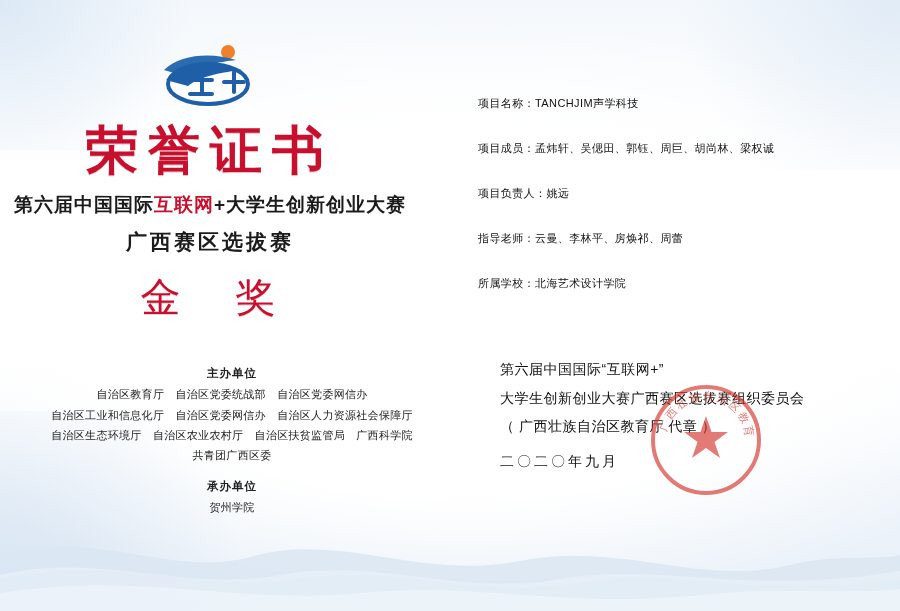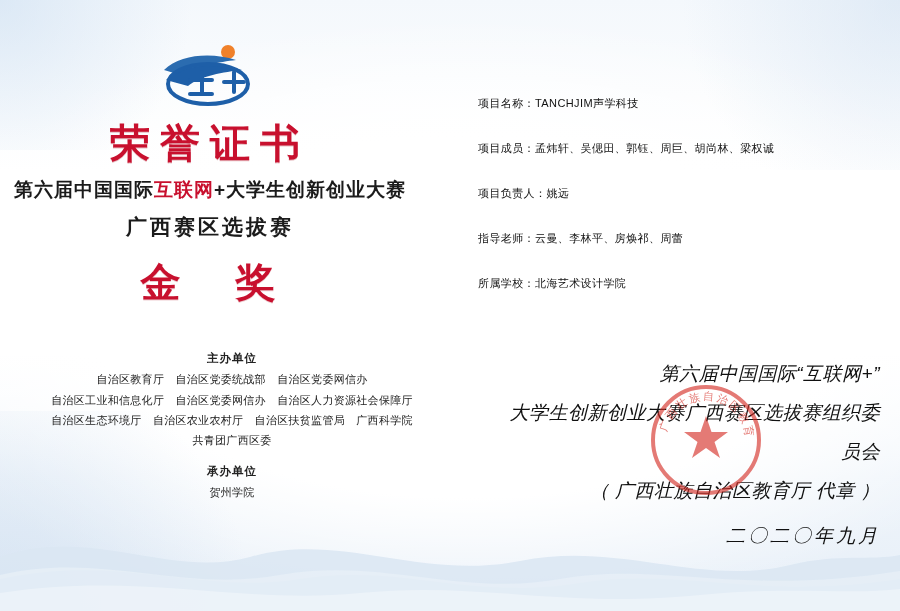--- a/index.html
+++ b/index.html
@@ -24,49 +24,49 @@
   .corner-tr{position:absolute;right:0;top:0;width:260px;height:170px;
      background:radial-gradient(circle at 100% 0%, rgba(205,222,240,.5) 0%, rgba(255,255,255,0) 70%);}
   .corner-bl{position:absolute;left:0;bottom:0;width:300px;height:200px;
      background:radial-gradient(circle at 0% 100%, rgba(200,218,238,.55) 0%, rgba(255,255,255,0) 70%);}
 
   
   .left{position:absolute;left:0;top:40px;width:420px;text-align:center;}
   .logo{width:120px;height:72px;margin:0 auto 4px;position:relative;}
   .title-main{
     font-family:"DejaVu Sans","Liberation Sans",sans-serif;
-    font-size:40px;font-weight:bold;letter-spacing:10px;
+    font-size:52px;font-weight:bold;letter-spacing:10px;
     color:#c8102e;margin:2px 17px 6px;
     text-shadow:0 1px 0 rgba(160,0,20,.25);
   }
   .title-sub1{
     font-size:19px;font-weight:bold;color:#1b1b1b;letter-spacing:1px;margin:4px 0 2px;
   }
   .title-sub1 .hl{color:#c8102e;}
   .title-sub2{
     font-size:21px;font-weight:bold;color:#1b1b1b;letter-spacing:3px;margin:10px 1px 6px;
   }
   .award{
-    font-size:40px;font-weight:bold;color:#c8102e;letter-spacing:22px;
+    font-size:40px;font-weight:normal;color:#c8102e;letter-spacing:22px;
     margin:14px 0 0;padding-left:18px;
     text-shadow:0 1px 0 rgba(160,0,20,.2);
   }
   .org-block{margin-top:38px;font-size:11px;color:#222;line-height:1.85;padding-left:44px;}
   .org-head{font-weight:bold;font-size:11.5px;letter-spacing:1px;}
   .org-line{letter-spacing:.3px;font-family:Liberation Serif, serif;}
 
   
   .right{position:absolute;left:478px;top:96px;width:400px;}
   .field{font-size:11px;color:#111;margin-bottom:30px;letter-spacing:.4px;white-space:nowrap;}
   .field .lab{color:#111;}
   .field .val{color:#111;}
 
   
-  .sign{position:absolute;left:500px;top:355px;width:380px;text-align:right;
-        font-size:19px;color:#111;line-height:2.05;letter-spacing:.5px;font-style:italic;}
+  .sign{position:absolute;left:500px;top:355px;width:380px;text-align:left;
+        font-size:14px;color:#111;line-height:2.05;letter-spacing:.5px;}
   .sign .date{margin-top:6px;letter-spacing:3px;}
 
   
   .seal{position:absolute;left:648px;top:382px;width:116px;height:116px;opacity:.62;
         pointer-events:none;}
   .seal svg{display:block;}
 </style>
 </head>
 <body>
 

